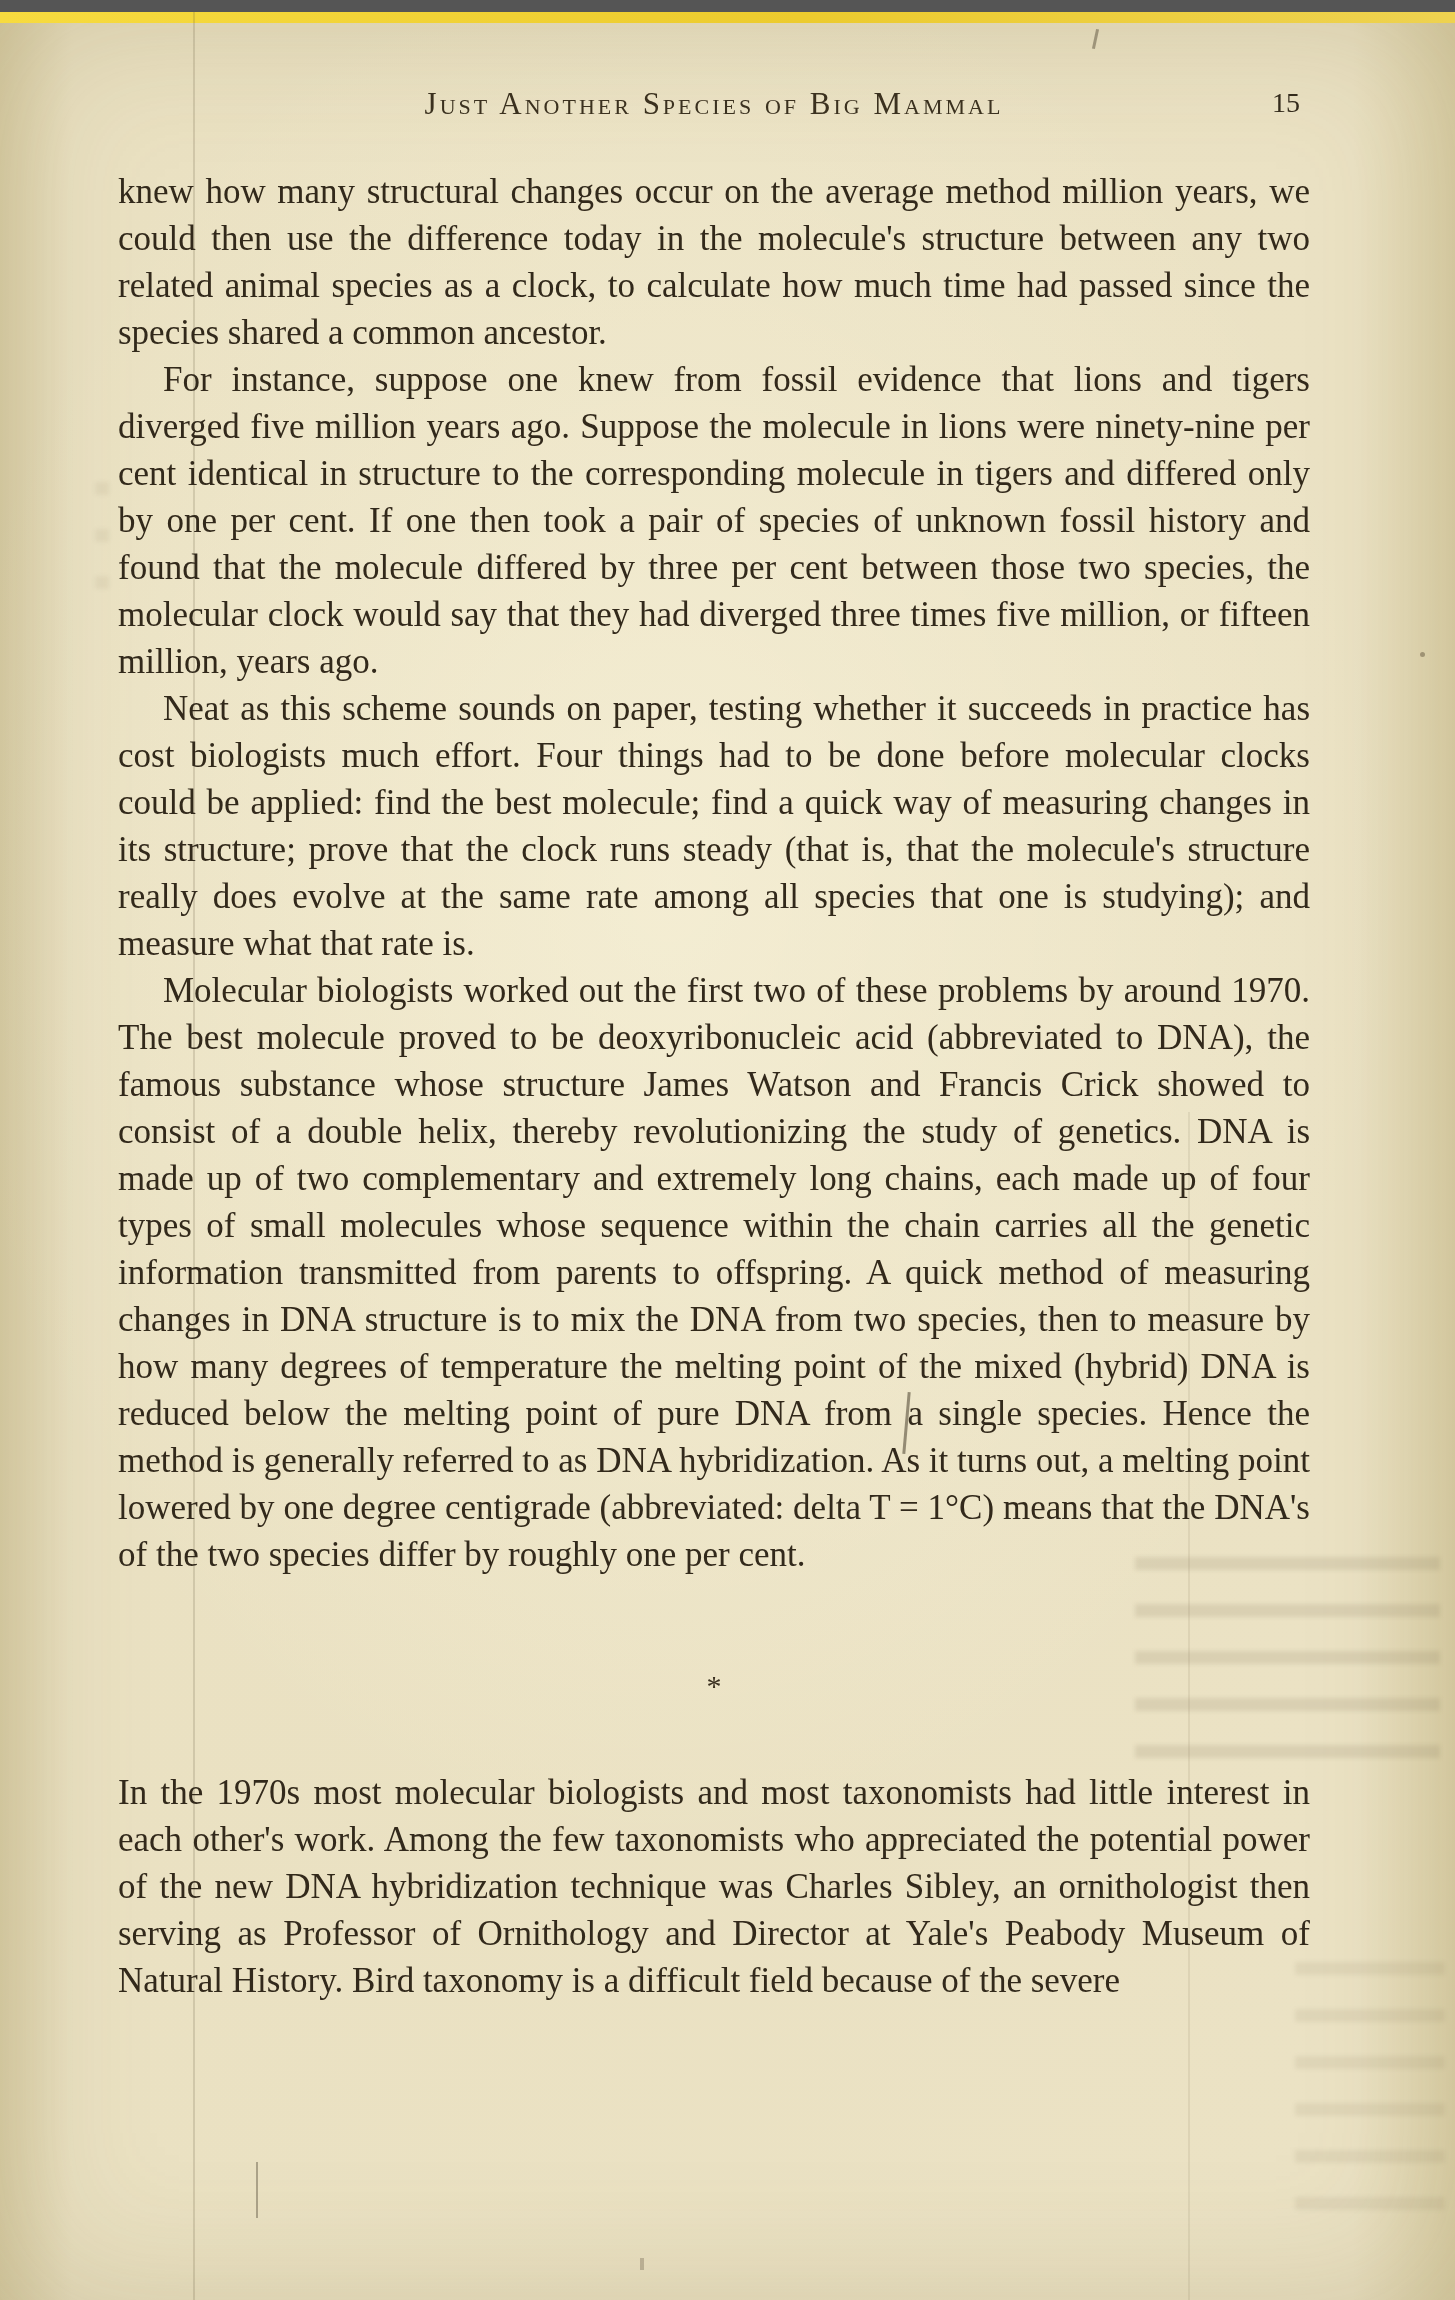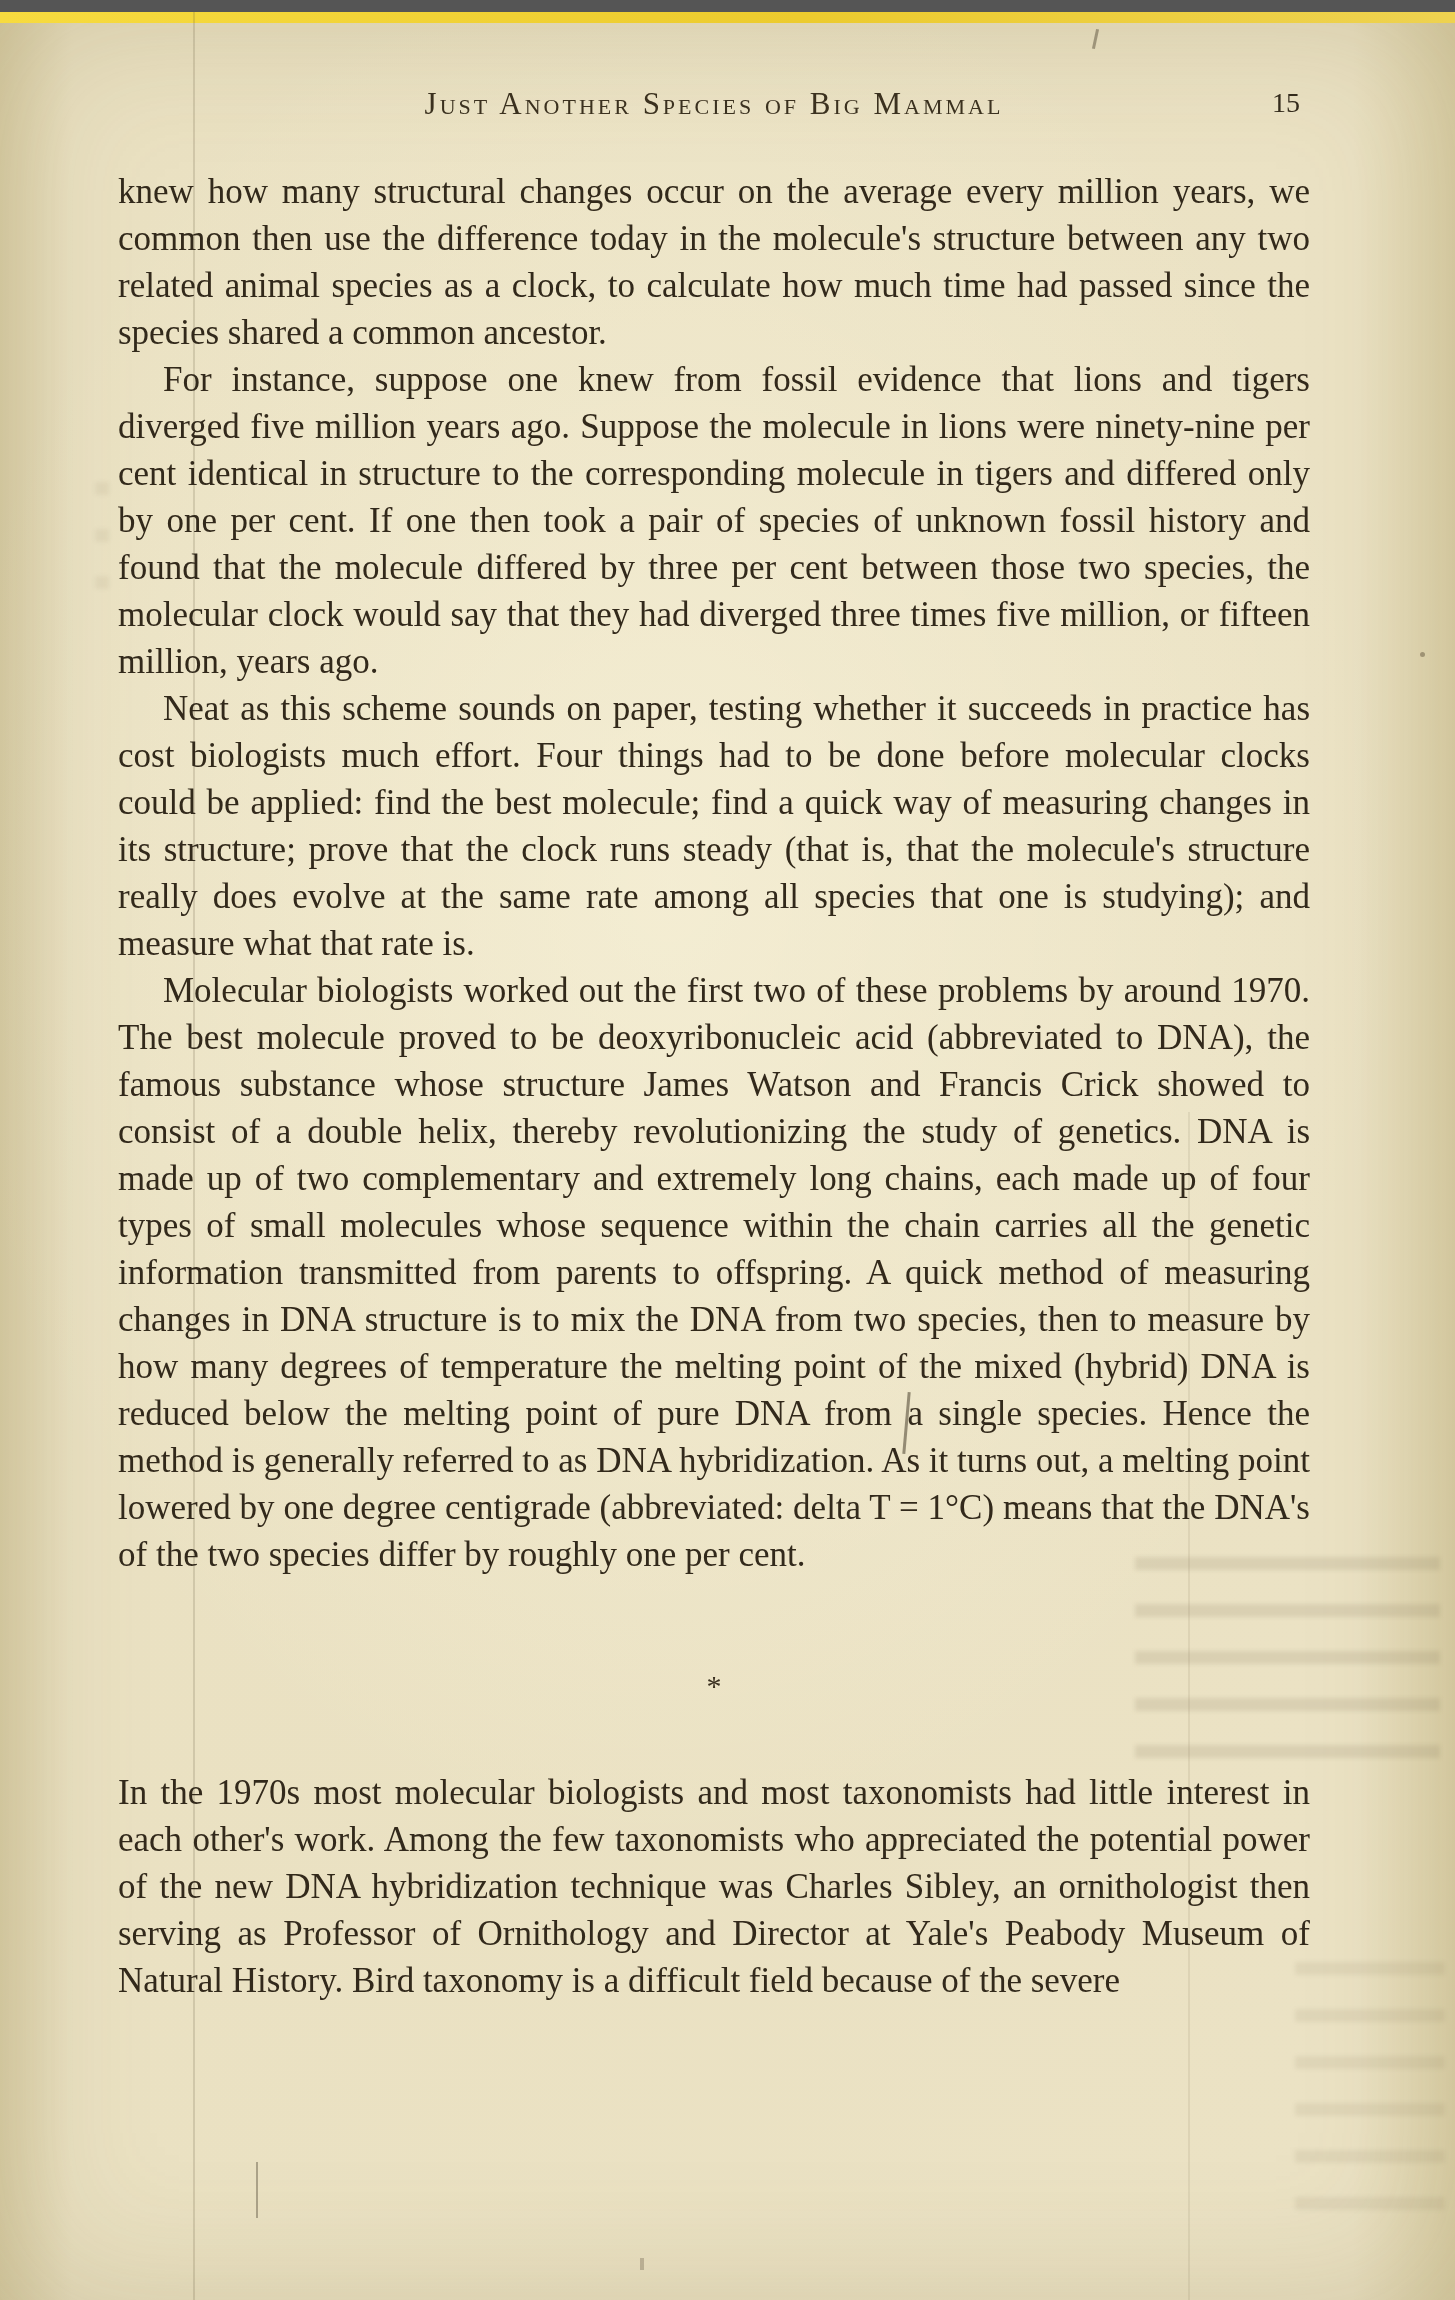--- a/index.html
+++ b/index.html
@@ -96,21 +96,21 @@
   <div class="ghost-lines ghost-3"></div>
 
   <div class="content">
 
     <div class="running-header">
       <span class="header-title">Just Another Species of Big Mammal</span>
       <span class="page-number">15</span>
     </div>
 
     <div class="body-text">
-      <p class="para">knew how many structural changes occur on the average every million years, we common then use the difference today in the molecule's structure between any two related animal species as a clock, to calculate how much time had passed since the species shared a common ancestor.</p>
+      <p class="para">knew how many structural changes occur on the average method million years, we could then use the difference today in the molecule's structure between any two related animal species as a clock, to calculate how much time had passed since the species shared a common ancestor.</p>
       <p class="para indented">For instance, suppose one knew from fossil evidence that lions and tigers diverged five million years ago. Suppose the molecule in lions were ninety-nine per cent identical in structure to the corresponding molecule in tigers and differed only by one per cent. If one then took a pair of species of unknown fossil history and found that the molecule differed by three per cent between those two species, the molecular clock would say that they had diverged three times five million, or fifteen million, years ago.</p>
       <p class="para indented">Neat as this scheme sounds on paper, testing whether it succeeds in practice has cost biologists much effort. Four things had to be done before molecular clocks could be applied: find the best molecule; find a quick way of measuring changes in its structure; prove that the clock runs steady (that is, that the molecule's structure really does evolve at the same rate among all species that one is studying); and measure what that rate is.</p>
       <p class="para indented">Molecular biologists worked out the first two of these problems by around 1970. The best molecule proved to be deoxyribonucleic acid (abbreviated to DNA), the famous substance whose structure James Watson and Francis Crick showed to consist of a double helix, thereby revolutionizing the study of genetics. DNA is made up of two complementary and extremely long chains, each made up of four types of small molecules whose sequence within the chain carries all the genetic information transmitted from parents to offspring. A quick method of measuring changes in DNA structure is to mix the DNA from two species, then to measure by how many degrees of temperature the melting point of the mixed (hybrid) DNA is reduced below the melting point of pure DNA from a single species. Hence the method is generally referred to as DNA hybridization. As it turns out, a melting point lowered by one degree centigrade (abbreviated: delta T = 1°C) means that the DNA's of the two species differ by roughly one per cent.</p>
 
       <div class="separator">*</div>
 
       <p class="para">In the 1970s most molecular biologists and most taxonomists had little interest in each other's work. Among the few taxonomists who appreciated the potential power of the new DNA hybridization technique was Charles Sibley, an ornithologist then serving as Professor of Ornithology and Director at Yale's Peabody Museum of Natural History. Bird taxonomy is a difficult field because of the severe</p>
     </div>
 
   </div>

